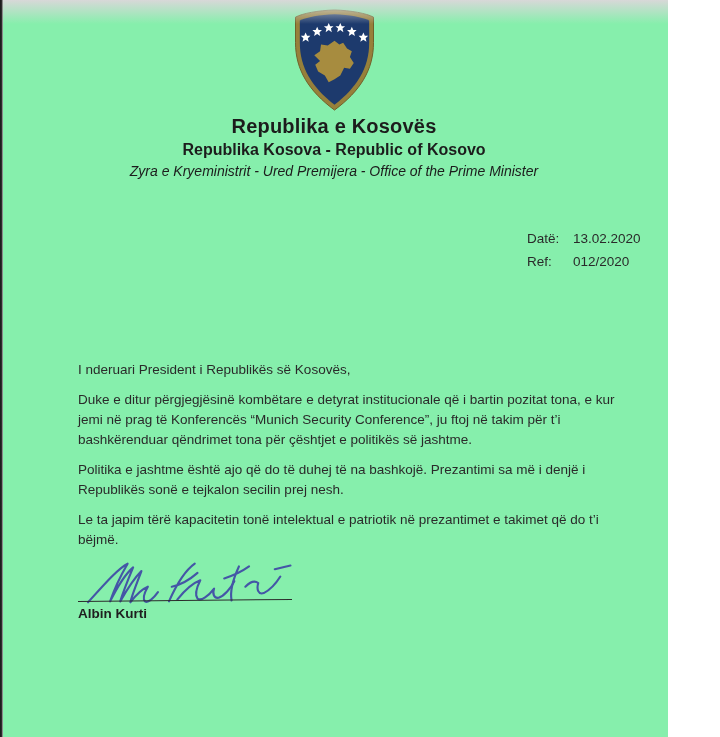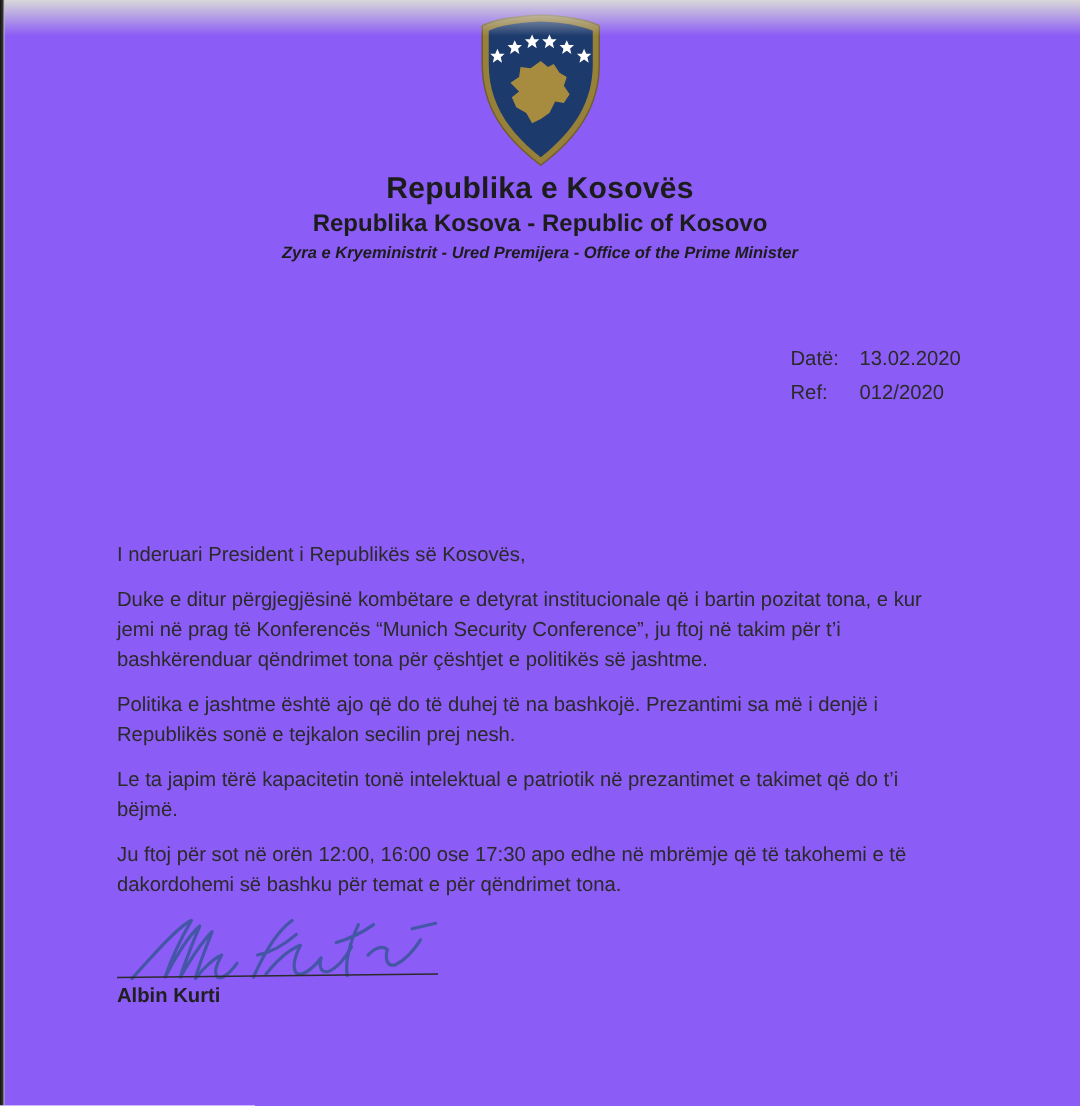--- a/index.html
+++ b/index.html
@@ -1,21 +1,21 @@
 <!DOCTYPE html>
 <html><head>
 <meta charset="utf-8">
 <style>
   * { box-sizing: border-box; }
   html, body { margin: 0; padding: 0; background: #ffffff; }
   .page {
     position: relative;
-    width: 720px;
+    width: 668px;
     height: 737px;
-    background: #8b5cf6;
+    background: #86efac;
     font-family: "Liberation Sans", sans-serif;
     color: #232323;
     overflow: hidden;
   }
   .edge-left {
     position: absolute; left: 0; top: 0;
     width: 3px; height: 100%;
     background: linear-gradient(to right, #141414 0%, #2e2e2e 55%, #bfbfbf 100%);
     z-index: 5;
   }
@@ -27,21 +27,21 @@
   }
   .header {
     position: absolute; left: 0; top: 0; width: 100%;
     text-align: center;
     padding-top: 8px;
   }
   .emblem { display: block; margin: 0 auto; }
   .h-line1 { font-size: 20px; font-weight: bold; margin-top: 3px; letter-spacing: .2px; color: #1c1c1c; }
   .h-line2 { font-size: 16px; font-weight: bold; margin-top: 3px; color: #1c1c1c; }
   .h-line3 { font-size: 16px; font-weight: bold; font-style: italic; margin-top: 3px; color: #1c1c1c; }
-  .h-line4 { font-size: 11px; font-weight: bold; font-style: italic; margin-top: 4px; color: #1c1c1c; }
+  .h-line4 { font-size: 14px; font-weight: normal; font-style: italic; margin-top: 4px; color: #1c1c1c; }
   .meta {
     position: absolute; left: 527px; top: 229px;
     font-size: 13.5px; line-height: 19px;
     display: grid; grid-template-columns: 46px auto; row-gap: 4px;
     color: #2a2a2a;
   }
   .recipient {
     position: absolute; left: 78px; top: 277px;
     font-size: 13.5px; color: #2a2a2a;
   }
@@ -102,22 +102,20 @@
 
   <div class="body-block">
     <p>I nderuari President i Republikës së Kosovës,</p>
     <p>Duke e ditur përgjegjësinë kombëtare e detyrat institucionale që i bartin pozitat tona, e kur
 jemi në prag të Konferencës “Munich Security Conference”, ju ftoj në takim për t’i
 bashkërenduar qëndrimet tona për çështjet e politikës së jashtme.</p>
     <p>Politika e jashtme është ajo që do të duhej të na bashkojë. Prezantimi sa më i denjë i
 Republikës sonë e tejkalon secilin prej nesh.</p>
     <p>Le ta japim tërë kapacitetin tonë intelektual e patriotik në prezantimet e takimet që do t’i
 bëjmë.</p>
-    <p>Ju ftoj për sot në orën 12:00, 16:00 ose 17:30 apo edhe në mbrëmje që të takohemi e të
-dakordohemi së bashku për temat e për qëndrimet tona.</p>
 
 
     <div class="signature-wrap">
       <svg class="signature-svg" width="216" height="46" viewBox="0 0 230 50" aria-hidden="true">
         <g fill="none" stroke="#4456a6" stroke-width="2.3" stroke-linecap="round" stroke-linejoin="round">
           <path d="M2,46 C20,26 36,8 45,4 C38,16 30,33 26,45 C34,29 44,14 51,8 C46,20 40,35 37,45 C45,31 54,18 60,12 C56,23 50,37 48,46 C54,38 62,31 67,29 C63,36 61,42 64,45 C67,47 73,42 78,35"></path>
           <path d="M90,45 C98,27 108,11 118,4 M93,29 C103,27 113,21 121,14"></path>
           <path d="M99,43 C107,33 116,25 124,22 C120,30 118,38 121,42 C125,45 133,39 139,31 C137,37 139,42 144,41 C150,39 157,31 161,23"></path>
           <path d="M166,7 C160,20 156,33 158,44 M150,20 C160,17 170,12 177,7"></path>
           <path d="M173,29 C178,24 183,22 187,25 C185,32 187,38 193,36 C199,33 206,26 211,18 M205,10 L222,6"></path>

